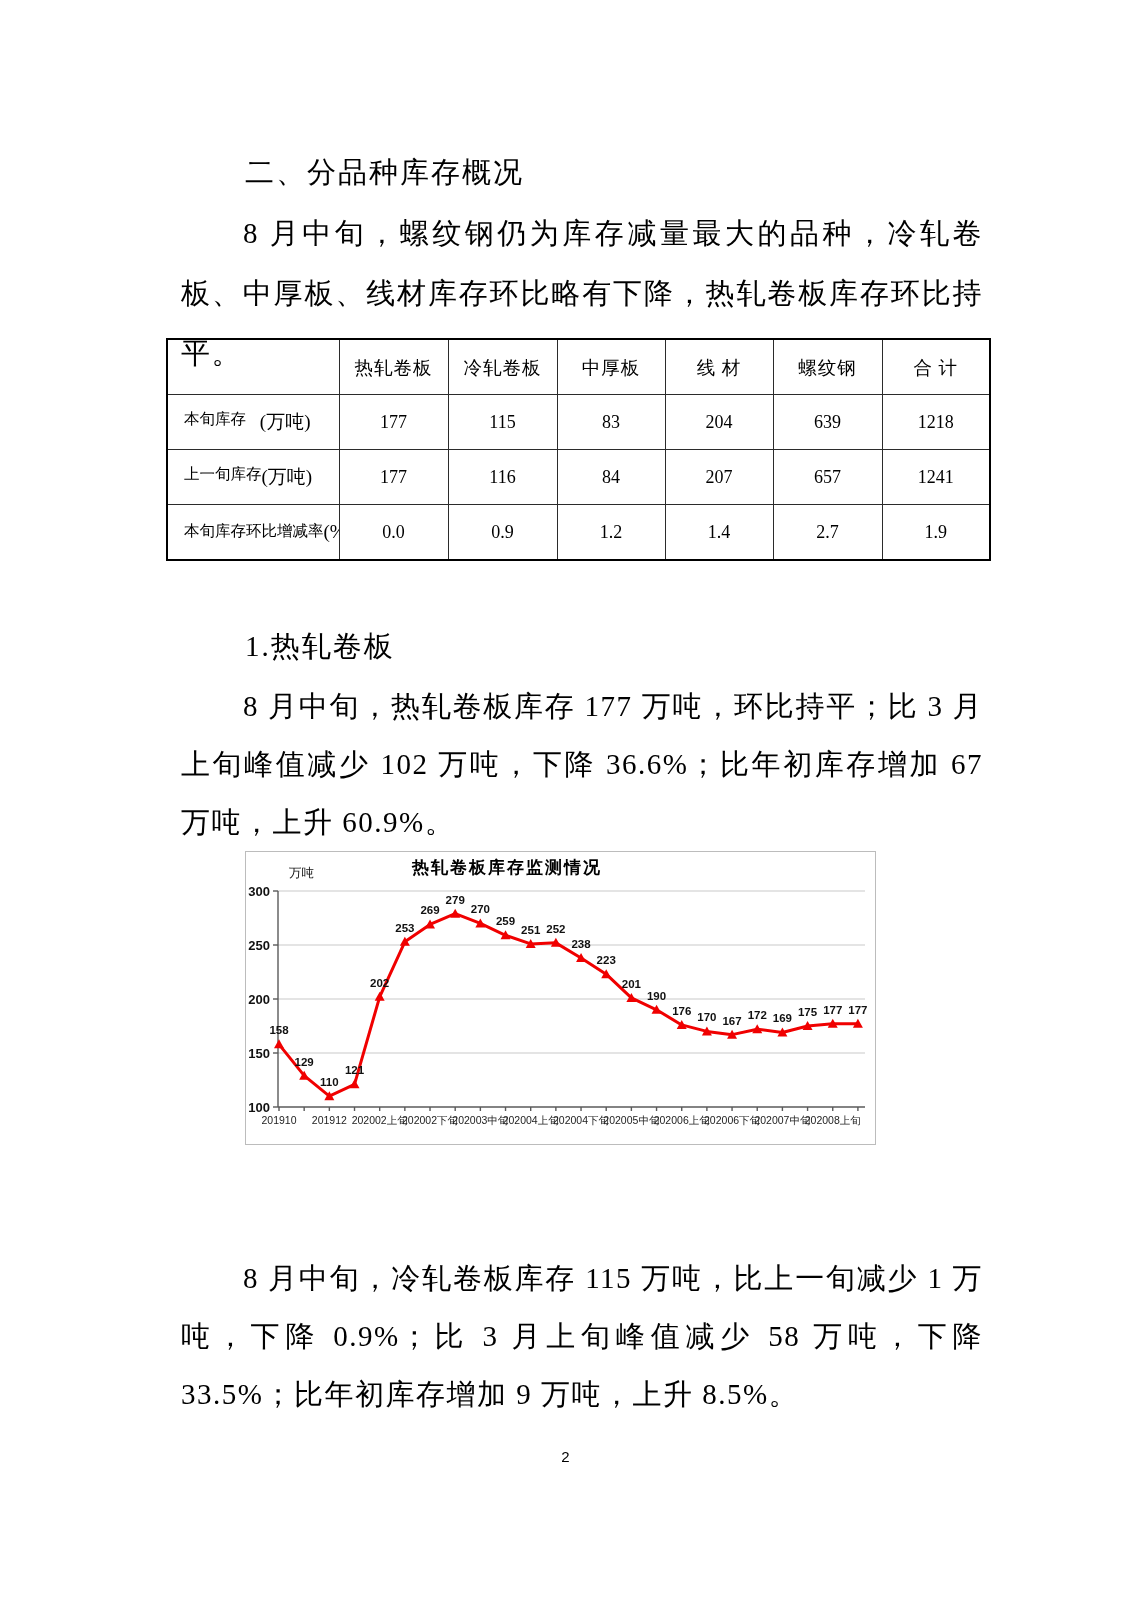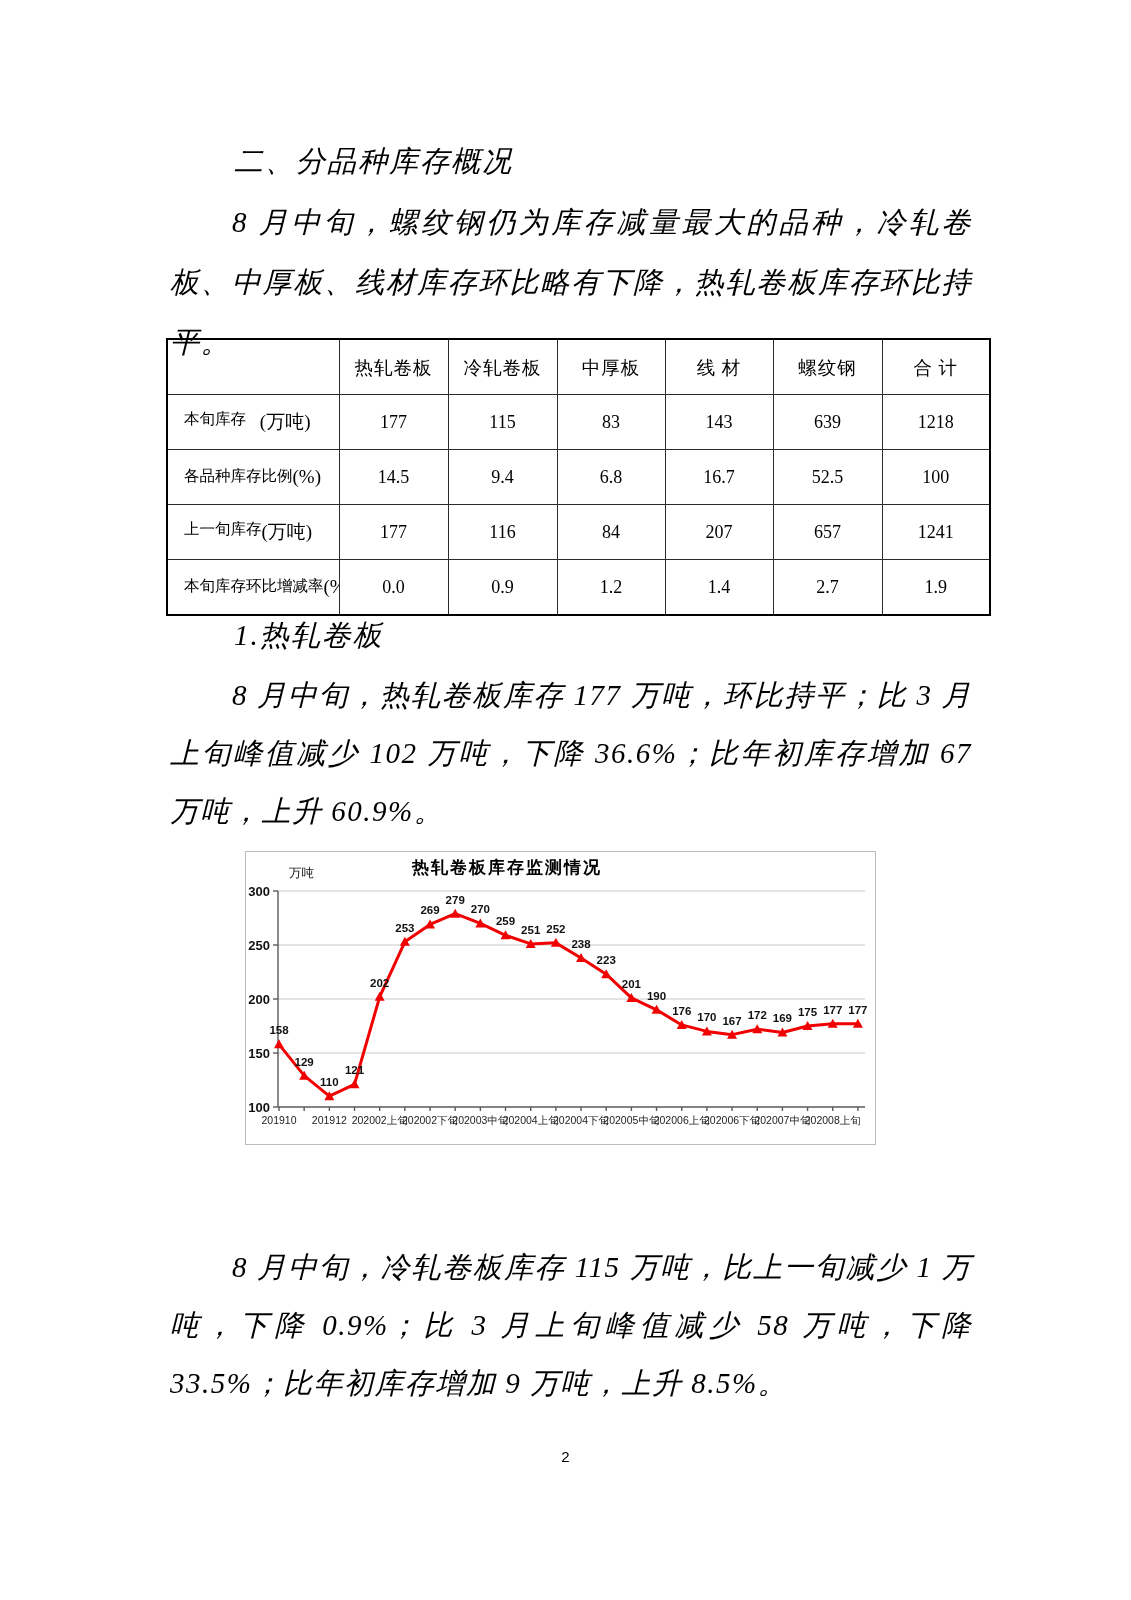--- a/index.html
+++ b/index.html
@@ -1,20 +1,20 @@
 <!DOCTYPE html>
 <html><head>
 <meta charset="utf-8">
 <style>
   html,body{margin:0;padding:0;background:#ffffff;}
   .page{
     position:relative;width:1131px;height:1600px;background:#ffffff;overflow:hidden;
     font-family:"Liberation Serif","DejaVu Serif",serif;color:#000;
   }
-  h2,h3,p{margin:4px;font-weight:normal;font-style:italic;}
+  h2,h3,p{margin:15px;font-weight:normal;}
   .doc-heading{
     position:absolute;font-size:29px;letter-spacing:2px;text-indent:64px;white-space:nowrap;
   }
   #heading-main{top:138px;left:166px;}
   .body-text{
     position:absolute;left:166px;width:802px;font-size:29px;line-height:60px;
     letter-spacing:1.5px;text-indent:62px;text-align:justify;
   }
   #para-intro{top:188px;}
   #heading-sub1{top:612px;left:166px;}
@@ -86,37 +86,23 @@
         <tr>
           <td class="rowhead">
             <div class="cellwrap">
               <span class="rlabel">本旬库存</span>
               <span class="runit">(万吨)</span>
             </div>
           </td>
           <td>177</td>
           <td>115</td>
           <td>83</td>
-          <td>143</td>
+          <td>204</td>
           <td>639</td>
           <td>1218</td>
-        </tr>
-        <tr>
-          <td class="rowhead">
-            <div class="cellwrap">
-              <span class="rlabel">各品种库存比例</span>
-              <span class="runit">(%)</span>
-            </div>
-          </td>
-          <td>14.5</td>
-          <td>9.4</td>
-          <td>6.8</td>
-          <td>16.7</td>
-          <td>52.5</td>
-          <td>100</td>
         </tr>
         <tr>
           <td class="rowhead">
             <div class="cellwrap">
               <span class="rlabel">上一旬库存</span>
               <span class="runit">(万吨)</span>
             </div>
           </td>
           <td>177</td>
           <td>116</td>

